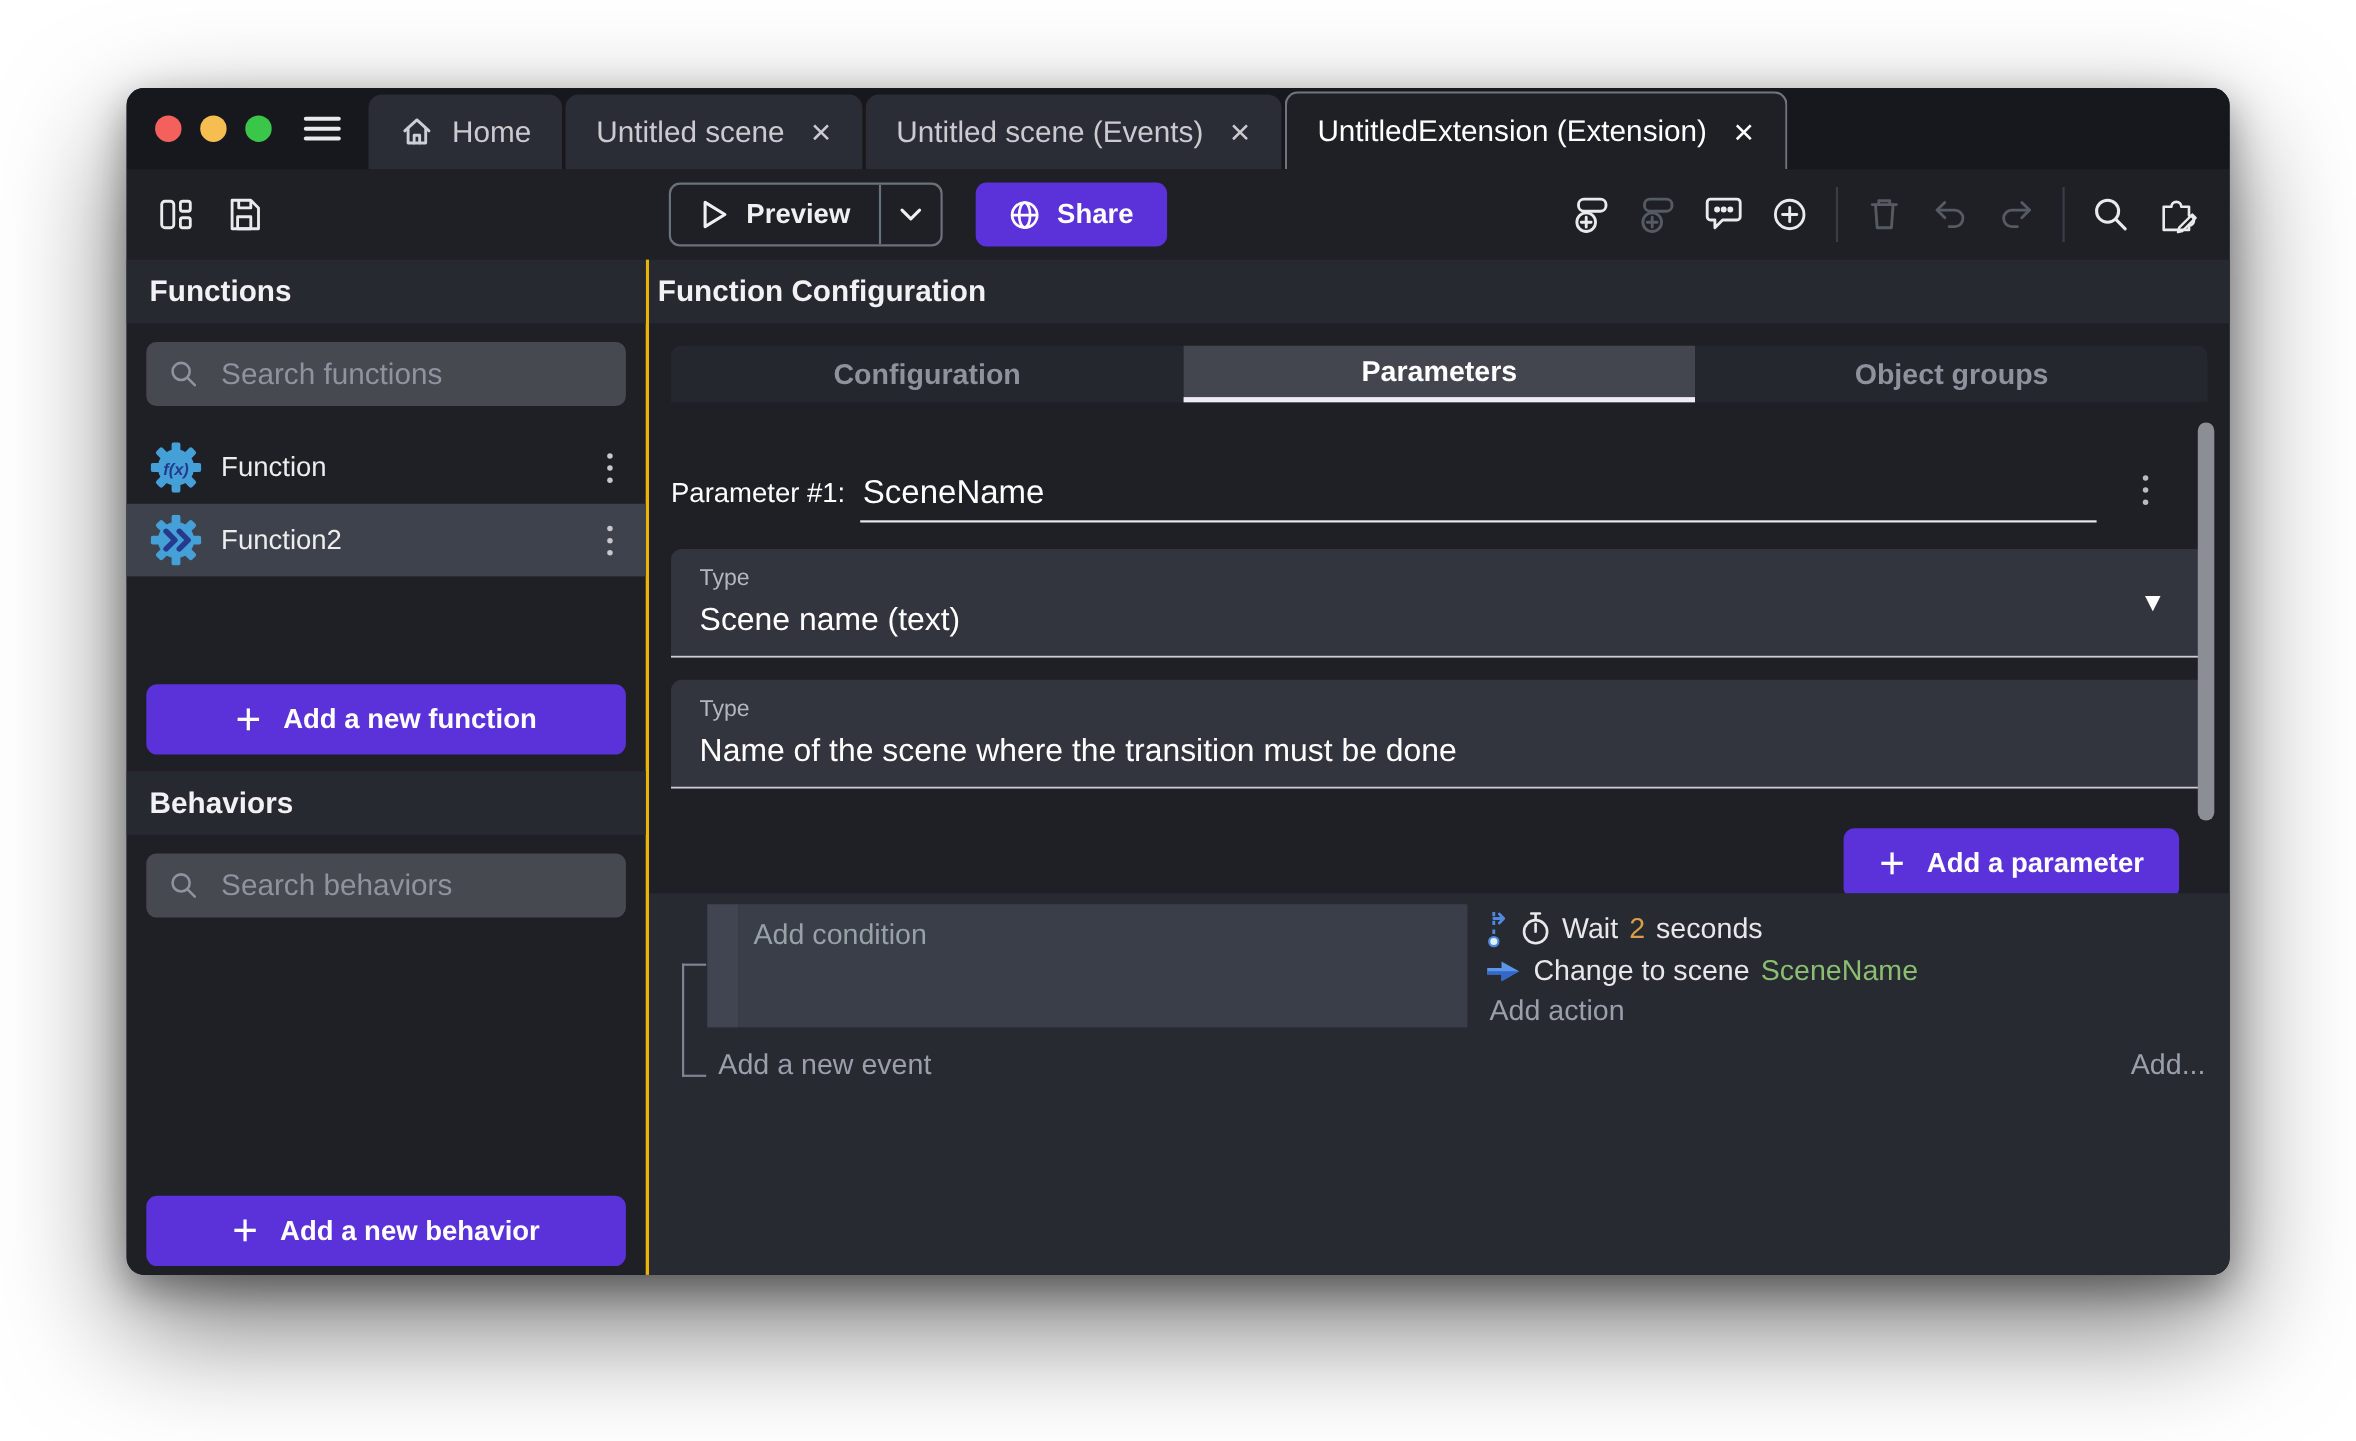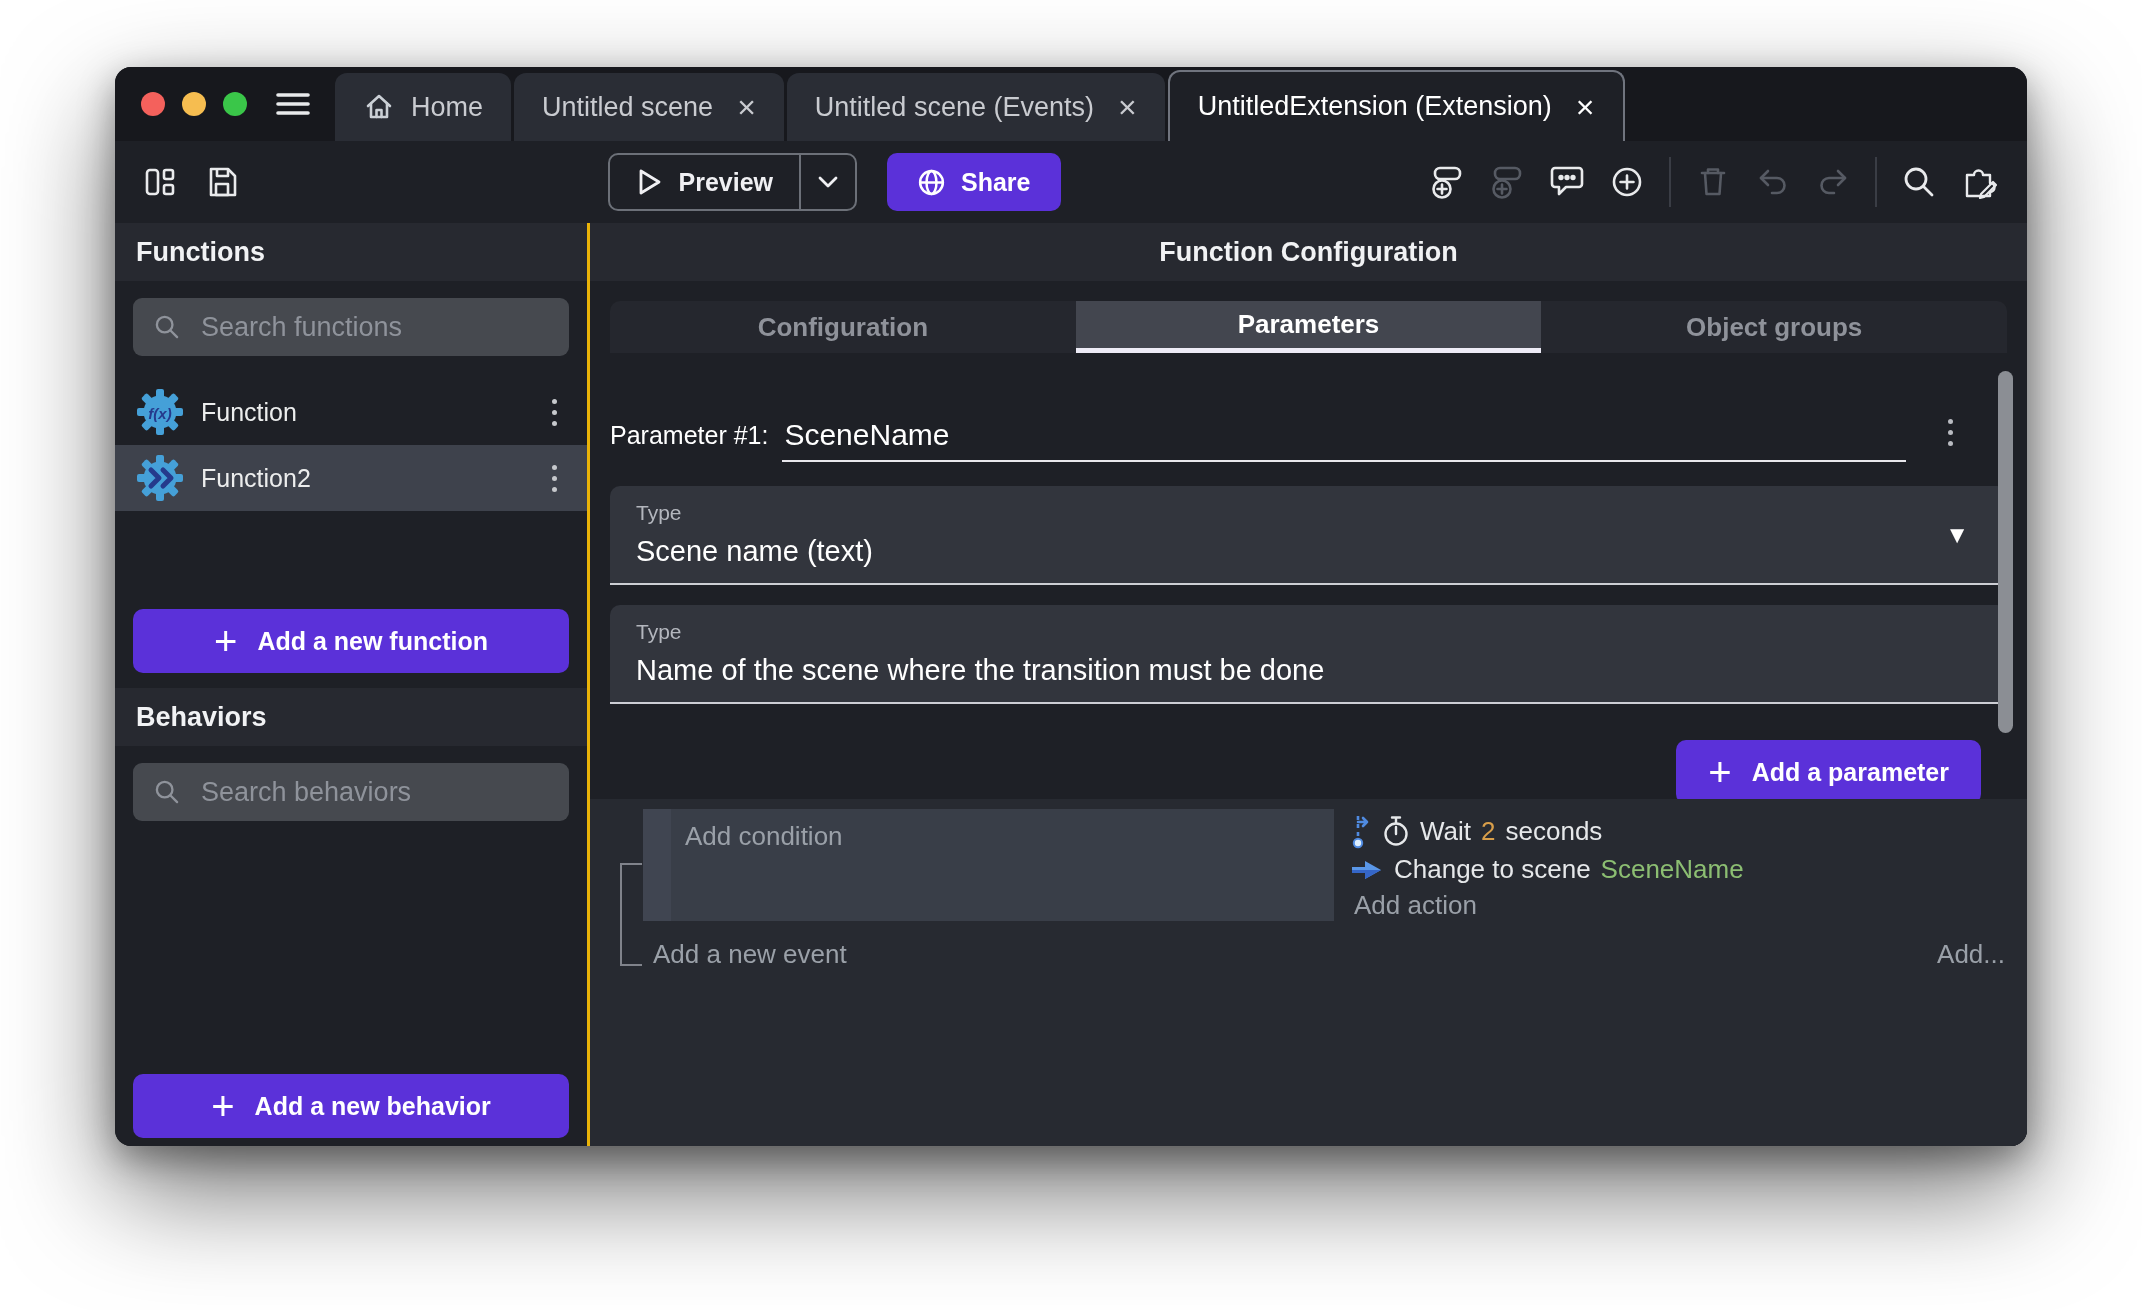--- a/index.html
+++ b/index.html
@@ -1,19 +1,19 @@
 <!DOCTYPE html>
 <html><head>
 <meta charset="utf-8">
 <style>
   * { box-sizing: border-box; margin: 0; padding: 0; }
   html,body { width:2142px; height:1310px; background:#ffffff; font-family:"Liberation Sans","DejaVu Sans",sans-serif; }
 
   .window{
-    position:absolute; left:115px; top:67px; width:1912px; height:1079px;
+    position:absolute; left:115px; top:80px; width:1912px; height:1079px;
     background:#1e2026; border-radius:16px; overflow:hidden;
     box-shadow:0 45px 110px rgba(0,0,0,.55), 0 12px 35px rgba(0,0,0,.35);
     display:flex; flex-direction:column;
   }
 
   
   .titlebar{ height:74px; background:#17181d; display:flex; align-items:flex-end; flex:none; }
   .traffic{ display:flex; align-items:center; gap:17px; padding:0 26px; height:74px; }
   .light{ width:24px; height:24px; border-radius:50%; }
   .light.red{ background:#f4615c; } .light.yellow{ background:#f6bd50; } .light.green{ background:#3ac649; }
@@ -59,21 +59,21 @@
   .kebab i{ width:5px; height:5px; border-radius:50%; background:#c6c8cc; }
   .purple-btn{ background:#5b31d9; border:none; border-radius:10px; color:#fff; font-size:25px; font-weight:bold;
                display:flex; align-items:center; justify-content:center; gap:20px; cursor:pointer; font-family:inherit; }
   .add-fn{ margin:98px 18px 0 18px; height:64px; flex:none; }
   .behaviors-header{ margin-top:15px; }
   .add-bh{ margin:auto 18px 8px 18px; height:64px; flex:none; }
   .plus{ font-size:40px; font-weight:300; line-height:0; }
 
   
   .main{ flex:1; display:flex; flex-direction:column; min-width:0; background:#1e2026; position:relative; }
-  .main-header{ padding:0 8px;justify-content:center; }
+  .main-header{ padding:0 8px; }
   .param-panel{ height:518px; flex:none; padding:0 20px; }
   .cfg-tabs{ margin-top:20px; height:52px; display:flex; border-radius:10px 10px 0 0; overflow:hidden; }
   .cfg-tab{ flex:1; background:#25272e; color:#8f929a; font-weight:bold; font-size:26px;
             display:flex; align-items:center; justify-content:center; cursor:pointer; }
   .cfg-tab.active{ background:#43464f; color:#fff; border-bottom:5px solid #edebf6; }
   .param-row{ margin-top:60px; display:flex; align-items:flex-end; }
   .param-label{ font-size:25px; color:#ffffff; padding-bottom:12px; white-space:nowrap; }
   .param-input{ flex:1; margin-left:14px; border-bottom:2px solid #e8e7ec; }
   .param-input input{ width:100%; background:transparent; border:none; outline:none; color:#fff; font-size:30px;
                       padding:0 0 8px 2px; font-family:inherit; }

